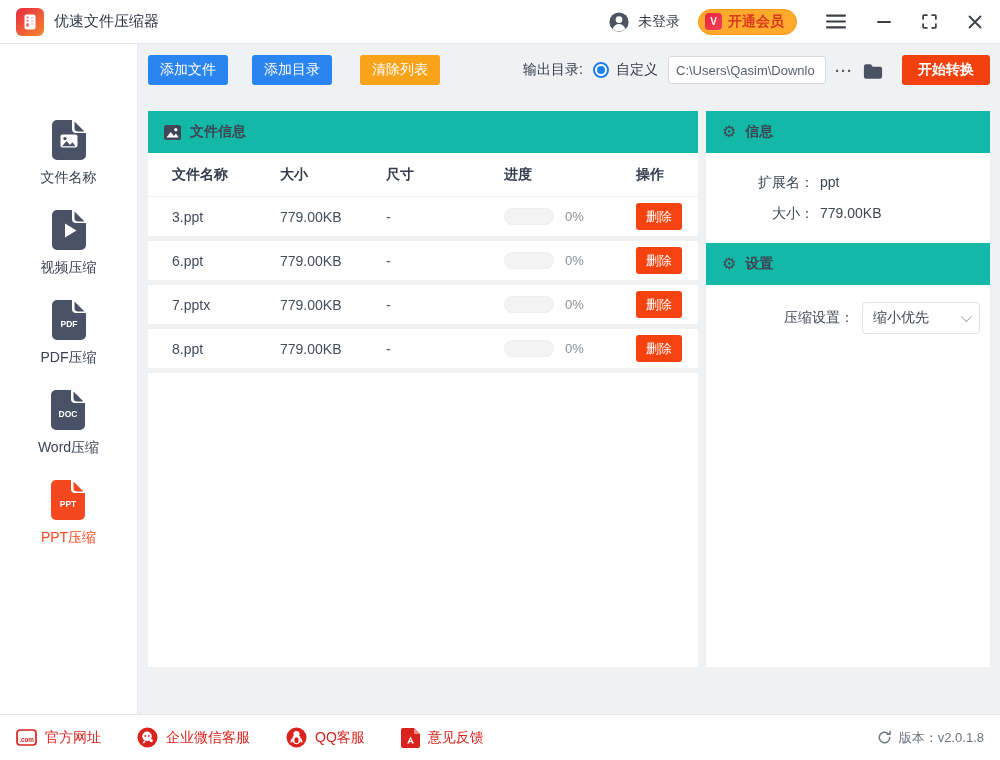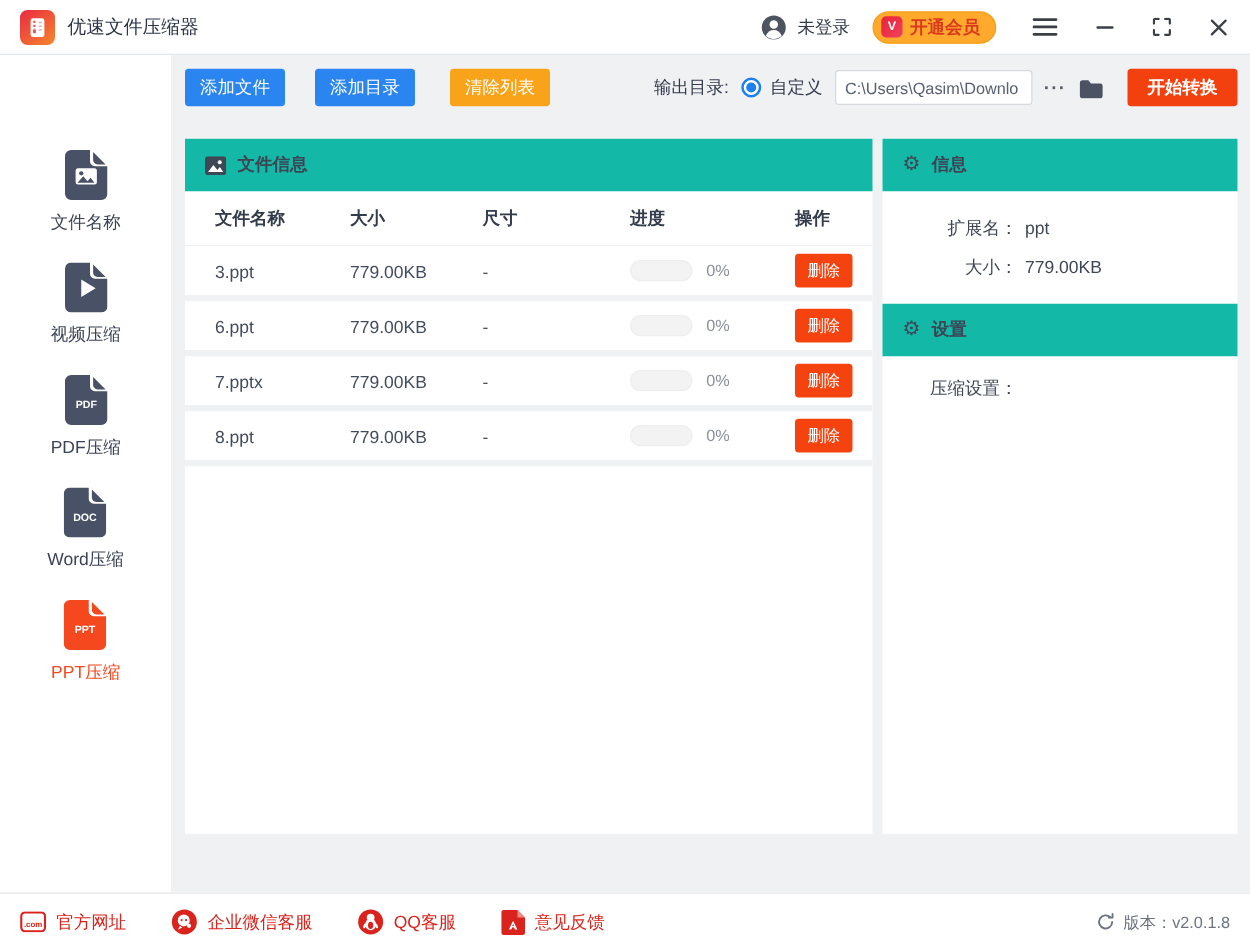--- a/index.html
+++ b/index.html
@@ -58,21 +58,21 @@
   .progress-cell { display:flex; align-items:center; gap:11px; }
   .progress-pill { width:50px; height:17px; border-radius:9px; background:#f3f3f4; border:1px solid #eeeef0; }
   .progress-text { font-size:13px; color:#8a8f9b; }
   .del-btn { width:46px; height:27px; background:#f5430f; border:none; border-radius:3px; color:#fff; font-size:13px; cursor:pointer; font-family:inherit; }
 
   .right-panel { width:284px; flex:0 0 auto; margin-left:8px; background:#fff; display:flex; flex-direction:column; }
   .info-body { padding:8px 12px 20px 18px; }
   .info-row { display:flex; margin-top:13px; font-size:14px; color:#3e4656; }
   .info-label { width:90px; text-align:right; }
   .info-value { margin-left:6px; }
-  .settings-body { padding:17px 0 0 38px; display:flex; align-items:center; }
+  .settings-body { padding:17px 0 0 38px; display:flex; align-items:center;margin-left:40px; }
   .settings-label { font-size:14px; color:#3e4656; }
   .select-box { margin-left:8px; width:118px; height:32px; border:1px solid #dcdfe6; border-radius:4px; background:#fff; display:flex; align-items:center; justify-content:space-between; padding:0 10px; font-size:14px; color:#3e4656; cursor:pointer; }
   .chev { width:8px; height:8px; border-right:1.6px solid #a6acb8; border-bottom:1.6px solid #a6acb8; transform:rotate(45deg) translateY(-2px); }
 
   
   .footer { height:46px; flex:0 0 auto; background:#fff; border-top:1px solid #e7e7ea; display:flex; align-items:center; padding:0 16px; }
   .flink { display:flex; align-items:center; gap:8px; color:#d9231c; font-size:14px; margin-right:36px; cursor:pointer; }
   .version { margin-left:auto; display:flex; align-items:center; gap:7px; color:#6d7380; font-size:13px; }
 </style>
 </head>
@@ -272,20 +272,24 @@
                 <span class="info-label">大小：</span>
                  <span class="info-value">779.00KB</span>
               </div>
             </div>
           <div class="panel-head">
             <span class="gear-glyph">⚙</span>
             <span>设置</span>
           </div>
           <div class="settings-body">
             <span class="settings-label">压缩设置：</span>
+            <div class="select-box">
+              <span>缩小优先</span>
+              <span class="chev"></span>
+            </div>
           </div>
         </div>
       </div>
     </div>
   </div>
 
   <div class="footer">
     <div style="display:flex;align-items:center;" id="footer-links">
         <div class="flink">
           <svg width="21" height="17" viewBox="0 0 21 17">

